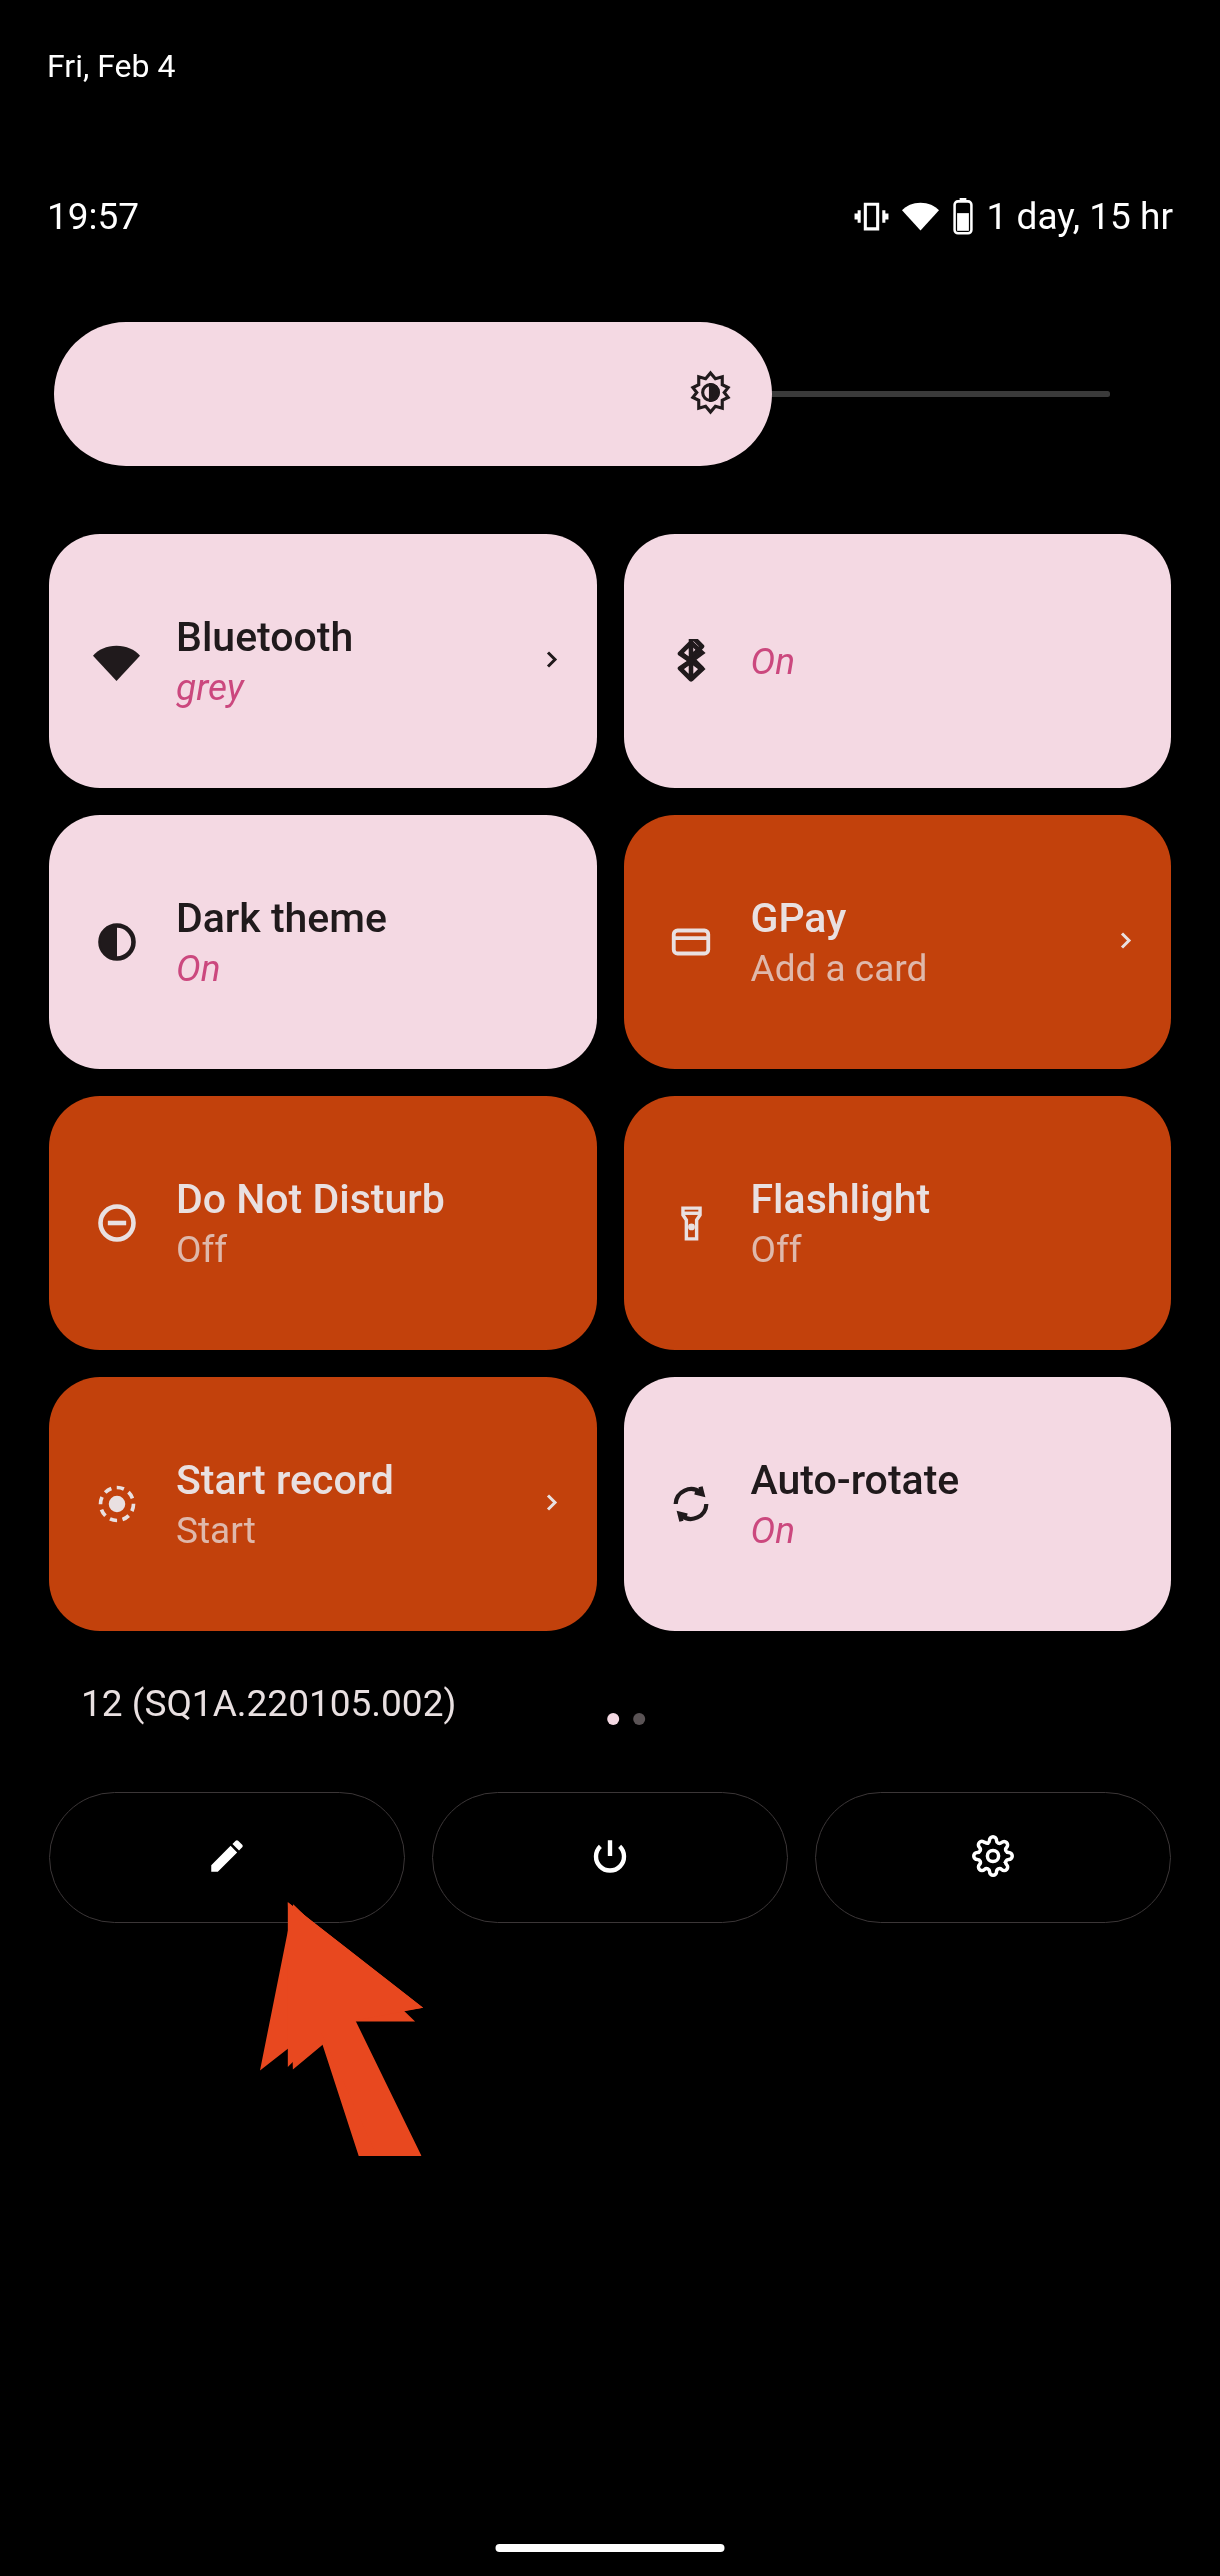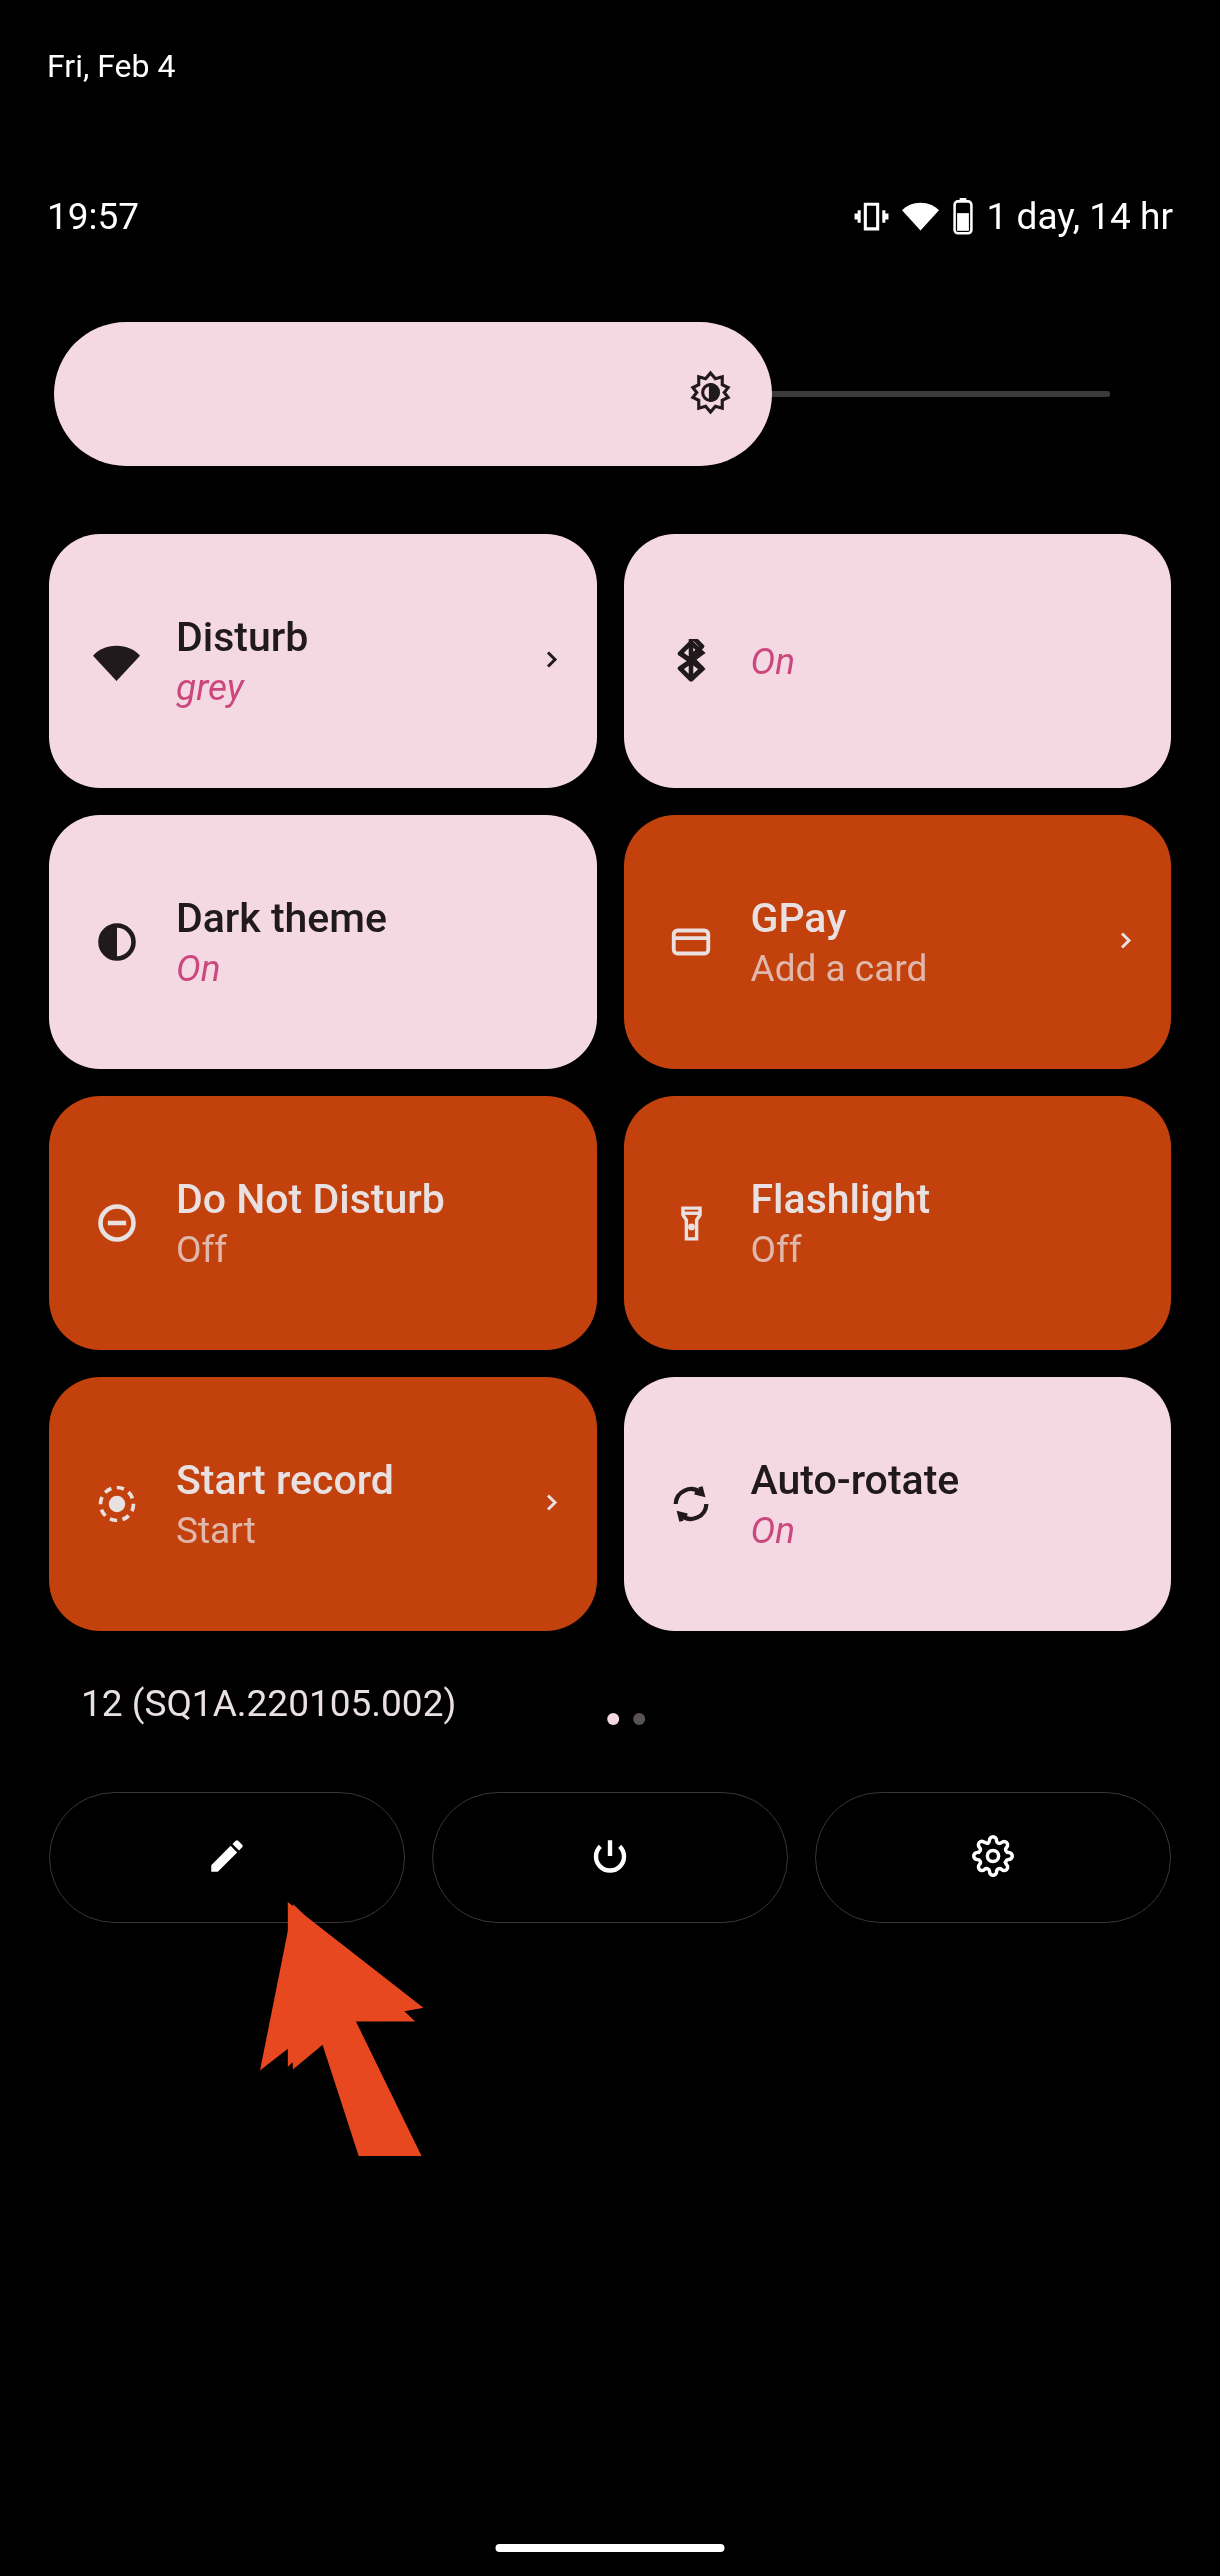--- a/index.html
+++ b/index.html
@@ -176,21 +176,21 @@
           <path d="M12 3C7 3 2.7 5 0 8l12 13L24 8c-2.7-3-7-5-12-5z"></path>
         </svg>
     </span>
     <span>
       <svg width="24" height="37" viewBox="0 0 12 22" fill="none">
           <rect x="1" y="2" width="10" height="19" rx="2" stroke="#fff" stroke-width="1.5"></rect>
           <rect x="4" y="0" width="4" height="2" fill="#fff"></rect>
           <rect x="2.5" y="9" width="7" height="10.5" fill="#fff"></rect>
         </svg>
     </span>
-    <span>1 day, 14 hr</span>
+    <span>1 day, 15 hr</span>
   </div>
 </div>
 
 <div class="brightness-wrap">
   <div class="brightness-track"></div>
   <div class="brightness-fill">
     <span>
       <svg width="47" height="47" viewBox="0 0 24 24" fill="none" stroke="#201a1c" stroke-width="1.6">
         <polygon points="12,2 14.5,5 18,4 18,8 21,9.5 19,12 21,14.5 18,16 18,20 14.5,19 12,22 9.5,19 6,20 6,16 3,14.5 5,12 3,9.5 6,8 6,4 9.5,5"></polygon>
         <circle cx="12" cy="12" r="4"></circle>
@@ -202,21 +202,21 @@
 
 <div class="tiles">
 
   <div class="tile on">
     <div class="tile-icon">
       <svg width="47" height="47" viewBox="0 0 24 24" fill="#201a1c">
           <path d="M12 4C7 4 2.7 6 0 9l12 13L24 9c-2.7-3-7-5-12-5z"></path>
         </svg>
     </div>
     <div class="tile-text">
-      <span class="tile-title">Disturb</span>
+      <span class="tile-title">Bluetooth</span>
       <span class="tile-sub">grey</span>
     </div>
     <span class="tile-chevron">
       <svg width="24" height="24" viewBox="0 0 24 24" fill="none" stroke="#201a1c" stroke-width="3">
           <path d="M9 5l7 7-7 7"></path>
         </svg>
     </span>
   </div>
 
   <div class="tile on">

